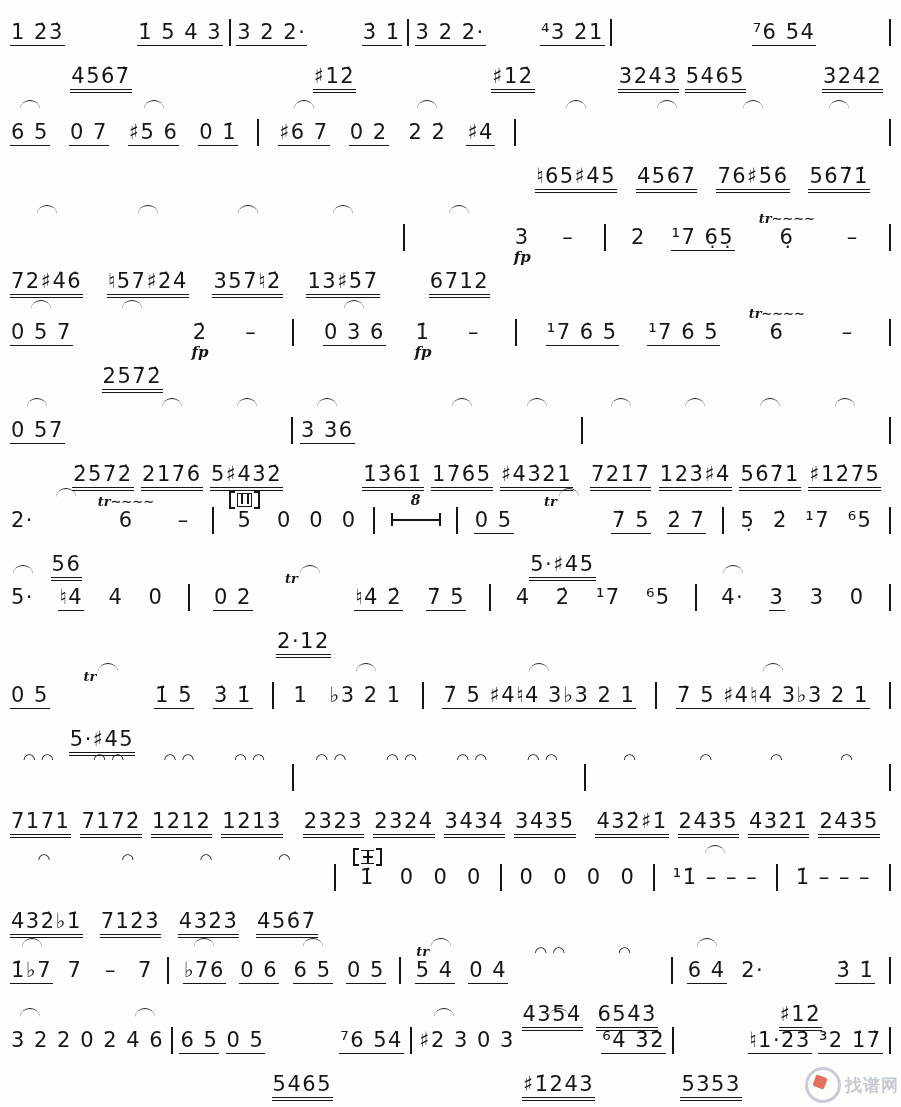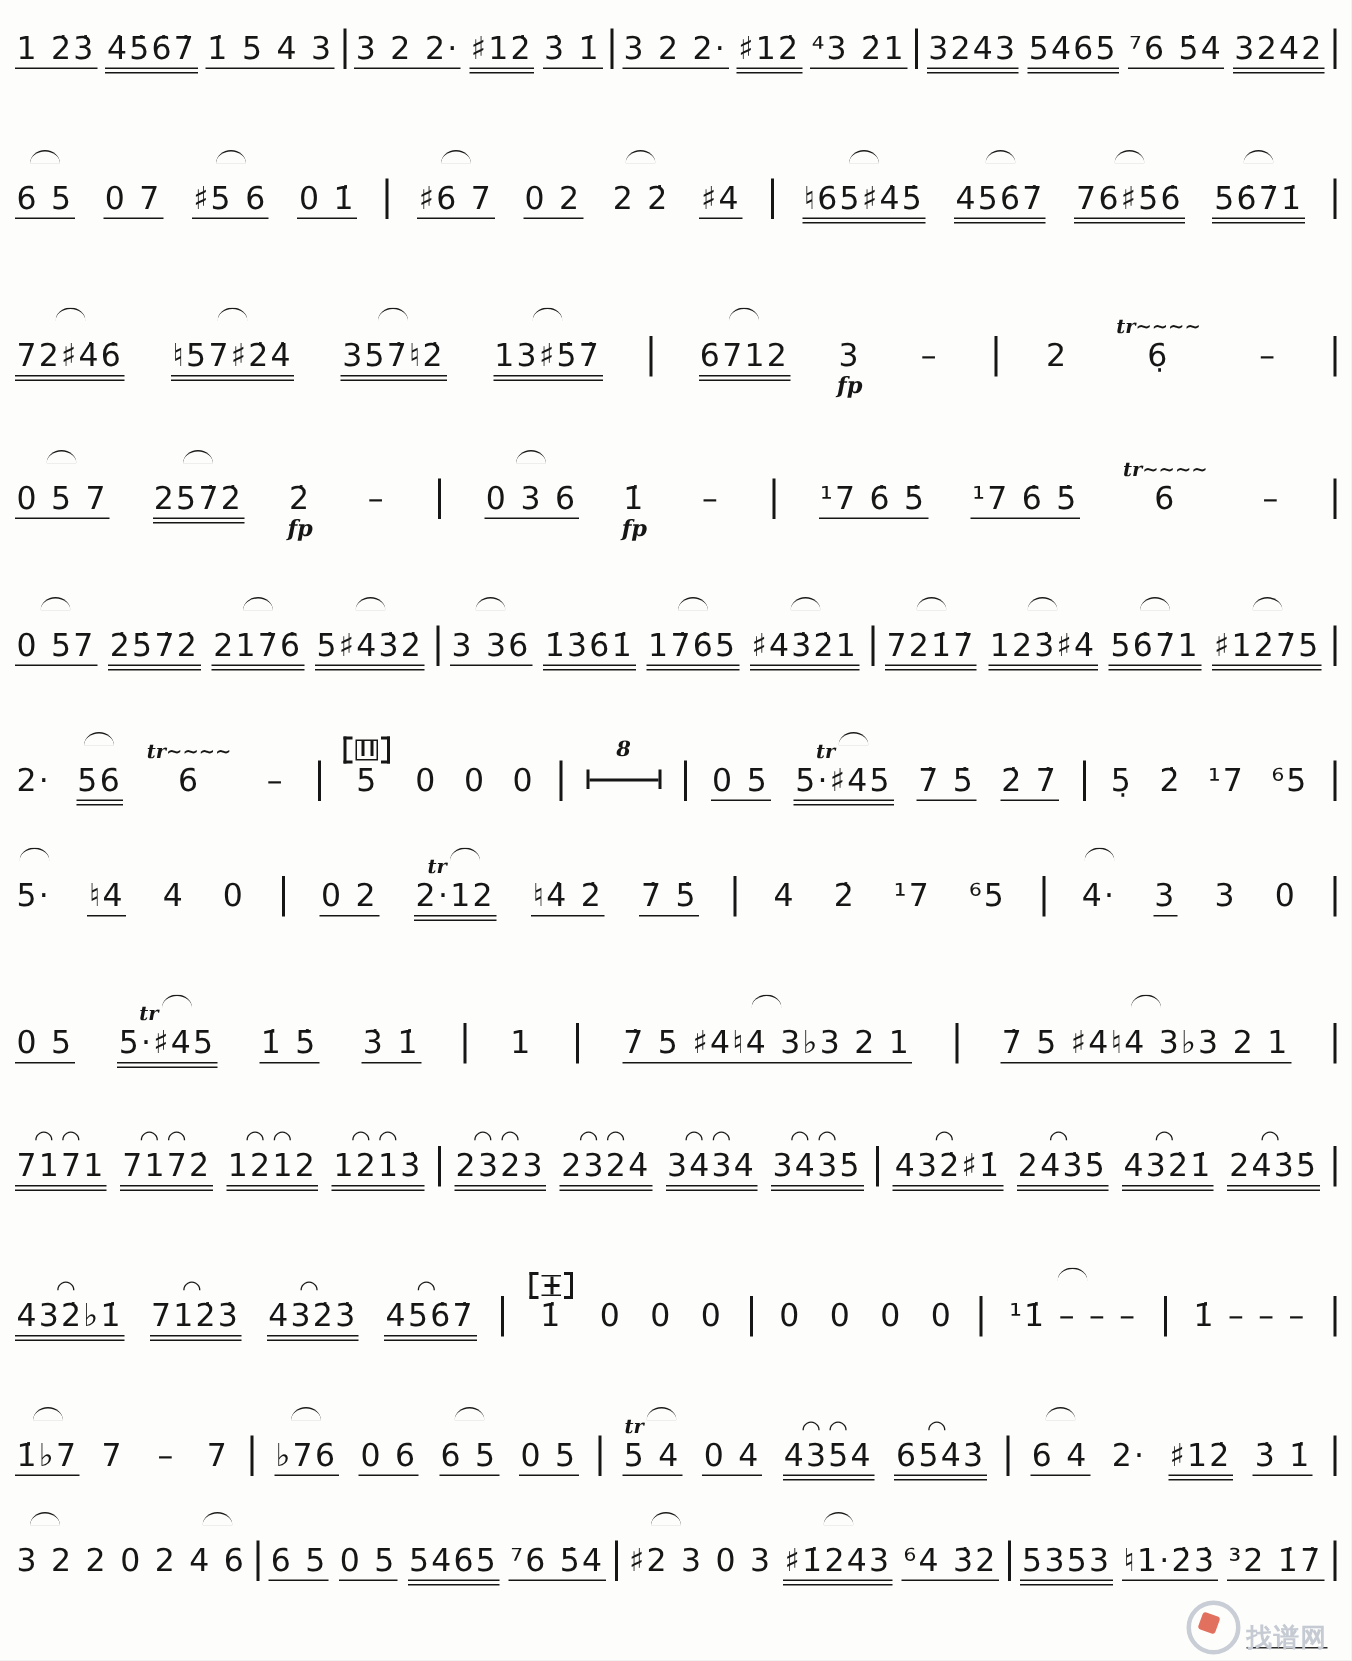--- a/index.html
+++ b/index.html
@@ -9,21 +9,21 @@
   .tok{display:inline-flex;flex-direction:column;align-items:center;}
   .above{height:19px;display:flex;align-items:flex-end;justify-content:center;width:100%;
          font-size:13px;line-height:1;color:#161616;}
   .above .plain{letter-spacing:5px;font-size:15px;transform:translateY(3px);}
   .arc{display:block;align-self:stretch;height:8px;min-width:20px;
        border-top:1.7px solid #1a1a1a;border-radius:50% 50% 0 0/100% 100% 0 0;margin:0 2px;}
   .trl{font-family:"DejaVu Serif","Liberation Serif",serif;font-style:italic;font-weight:bold;
        font-size:13px;white-space:nowrap;transform:translateY(1px);}
   .main{font-size:21px;line-height:26px;letter-spacing:1.5px;white-space:pre;padding:0 1px;}
   .u1 .main{border-bottom:1.7px solid #161616;}
-  .u2 .main{border-bottom:4.5px double #161616;}
+  .u2 .main{border-bottom:4.5px double #161616;margin-top:44px;}
   .below{height:16px;font-size:15px;line-height:15px;
          font-family:"DejaVu Serif","Liberation Serif",serif;font-style:italic;font-weight:bold;}
   .bar{width:2px;height:27px;background:#161616;margin-top:19px;flex:0 0 auto;}
   .dash .main{letter-spacing:0;padding:0 8px;}
   .r8box{width:46px;height:13px;margin-top:6px;border-left:2px solid #161616;border-right:2px solid #161616;
          background:linear-gradient(#161616,#161616) center/100% 2px no-repeat;}
   .eight{font-family:"DejaVu Serif","Liberation Serif",serif;font-style:italic;font-weight:bold;font-size:14px;}
   .mark{display:inline-flex;align-items:center;gap:2px;transform:translateY(2px);}
   .brk{display:inline-block;width:4px;height:14px;border:2px solid #161616;}
   .brk.l{border-right:none;} .brk.r{border-left:none;}
@@ -34,21 +34,21 @@
   .cjk-five{border-top:1.7px solid #161616;border-bottom:1.7px solid #161616;}
   .cjk-five::before{content:"";position:absolute;left:1.5px;right:1.5px;top:45%;height:1.6px;background:#161616;}
   .cjk-five::after{content:"";position:absolute;left:46%;top:0;bottom:0;width:1.6px;background:#161616;}
   
   .line:nth-of-type(1){top:10px}  .line:nth-of-type(2){top:100px}
   .line:nth-of-type(3){top:205px} .line:nth-of-type(4){top:300px}
   .line:nth-of-type(5){top:398px} .line:nth-of-type(6){top:488px}
   .line:nth-of-type(7){top:565px} .line:nth-of-type(8){top:663px}
   .line:nth-of-type(9){top:745px} .line:nth-of-type(10){top:845px}
   .line:nth-of-type(11){top:938px}.line:nth-of-type(12){top:1008px}
-  .watermark{position:absolute;right:16px;bottom:4px;display:flex;align-items:flex-end;gap:4px;opacity:.9;text-decoration:underline;}
+  .watermark{position:absolute;right:2px;bottom:4px;display:flex;align-items:center;gap:4px;opacity:.9;}
   .wm-ring{display:inline-block;width:30px;height:30px;border-radius:50%;border:3px solid #c3c8d2;position:relative;}
   .wm-ring::before{content:"";position:absolute;left:6px;top:6px;width:12px;height:12px;
                    background:#e0614f;border-radius:2px;transform:rotate(20deg);}
   .wm-text{font-size:17px;font-weight:bold;color:#bfc5cf;letter-spacing:1px;white-space:nowrap;}
 </style>
 </head>
 <body>
 
 <div class="page">
   <div id="score-lines"></div>
@@ -179,20 +179,25 @@
         <span class="above"></span>
         <span class="main">–</span>
         <span class="below"></span>
       </span>
       <span class="bar"></span>
       <span class="tok">
         <span class="above"></span>
         <span class="main">2</span>
         <span class="below"></span>
       </span>
+      <span class="tok u1">
+        <span class="above"></span>
+        <span class="main">¹7 6̣5̣</span>
+        <span class="below"></span>
+      </span>
       <span class="tok">
         <span class="above">
           <i class="trl">tr∼∼∼∼</i>
         </span>
         <span class="main">6̣</span>
         <span class="below"></span>
       </span>
       <span class="tok dash">
         <span class="above"></span>
         <span class="main">–</span>
@@ -574,20 +579,27 @@
       </span>
       <span class="tok u1">
         <span class="above"></span>
         <span class="main">3̇ 1̇</span>
         <span class="below"></span>
       </span>
       <span class="bar"></span>
       <span class="tok">
         <span class="above"></span>
         <span class="main">1</span>
+        <span class="below"></span>
+      </span>
+      <span class="tok">
+        <span class="above">
+          <span class="arc"></span>
+        </span>
+        <span class="main">♭3 2 1</span>
         <span class="below"></span>
       </span>
       <span class="bar"></span>
       <span class="tok u1">
         <span class="above">
           <span class="arc"></span>
         </span>
         <span class="main">7̇ 5 ♯4♮4 3♭3 2 1</span>
         <span class="below"></span>
       </span>

